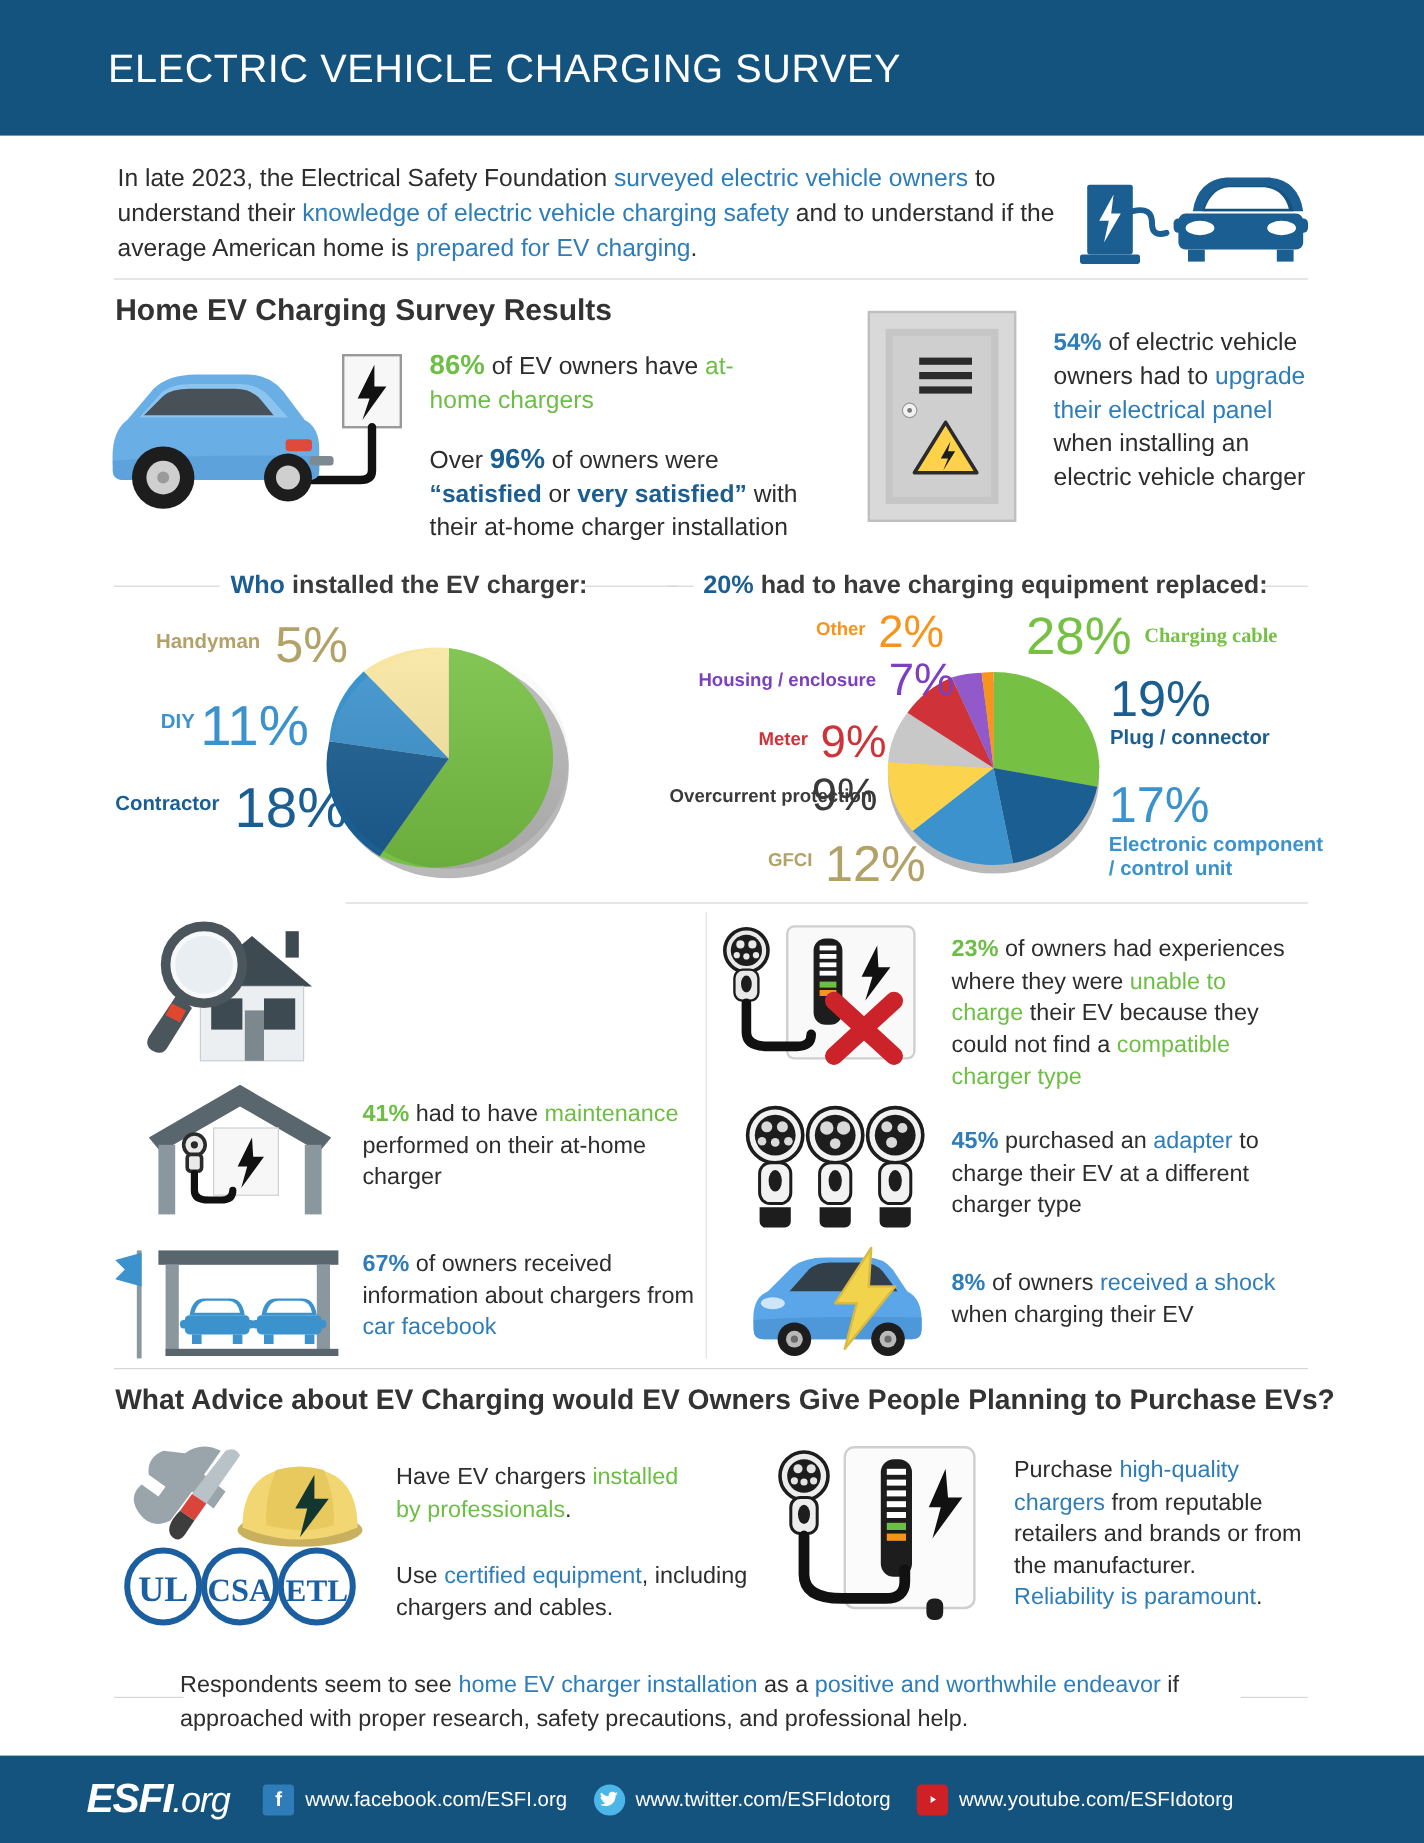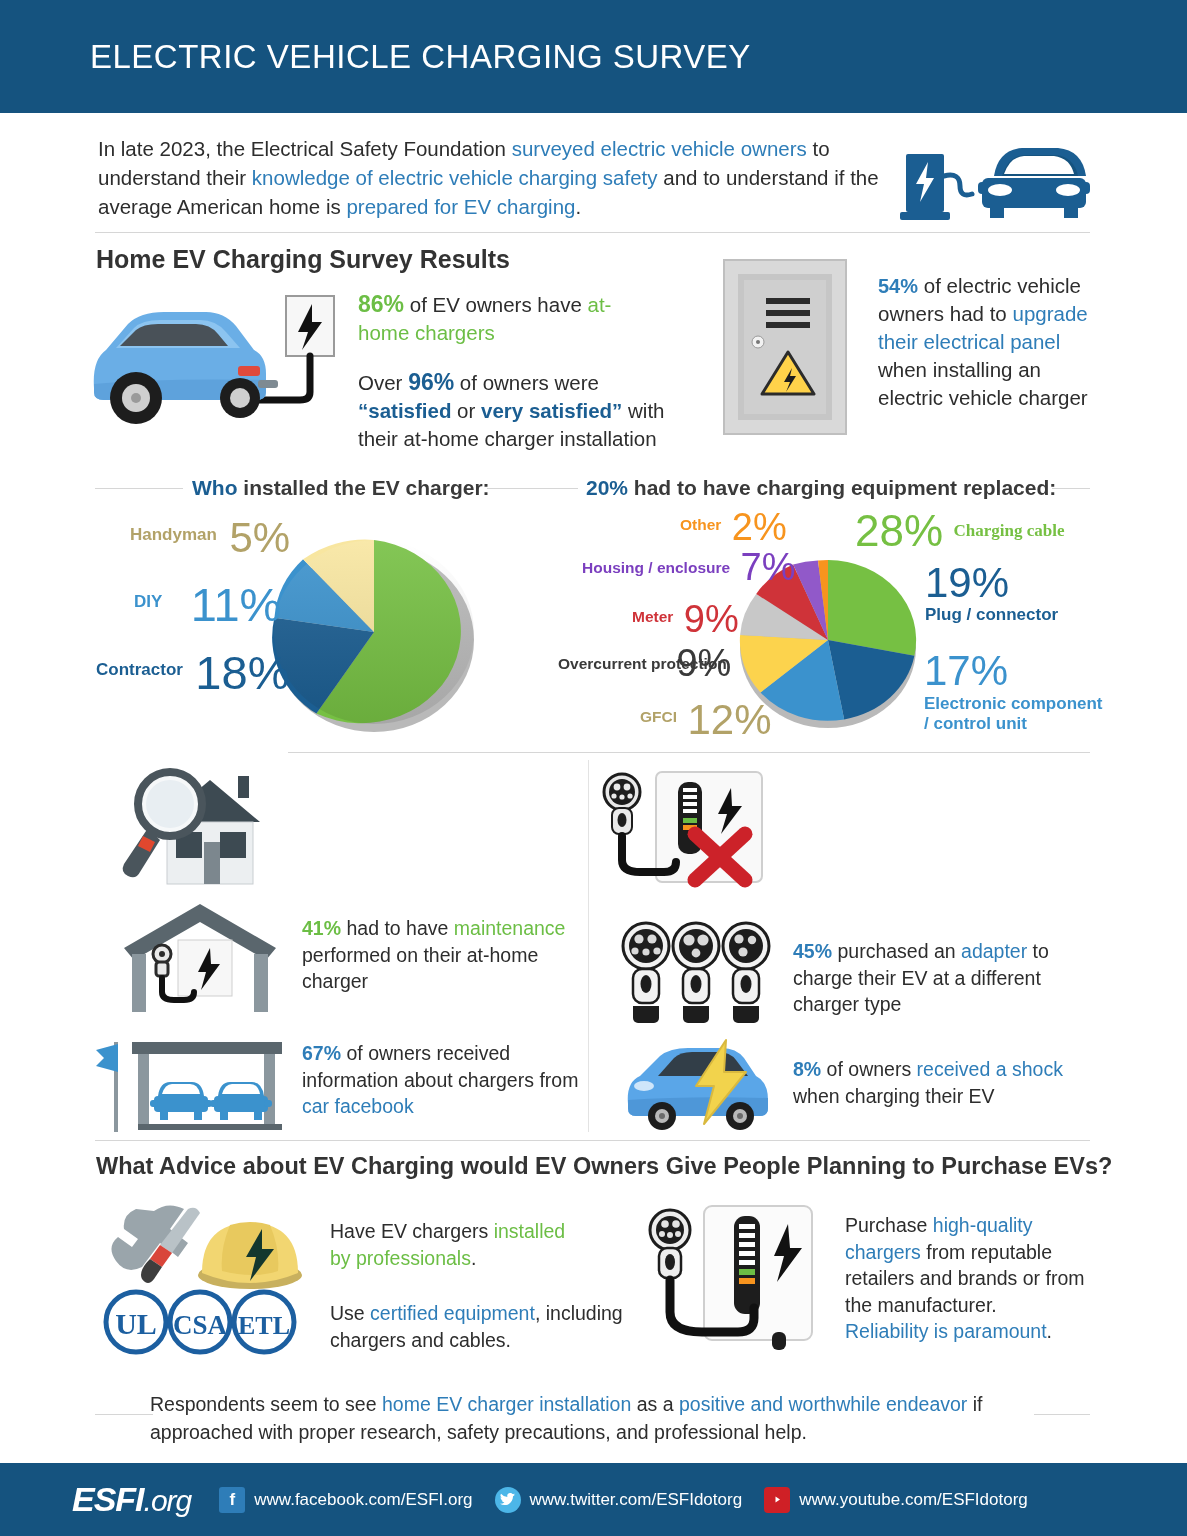--- a/index.html
+++ b/index.html
@@ -216,21 +216,21 @@
     </svg>
   </div>
 
   <div class="plabel" style="left:130px; top:516px;">
     <span class="pname" style="color:#b2a268; position:relative; top:-12px;">Handyman</span>
     <span class="pnum" style="color:#b2a268; margin-left:8px;">5%</span>
   </div>
 
   <div class="plabel" style="left:134px; top:580px;">
     <span class="pname" style="color:#3b92cd; position:relative; top:-14px;">DIY</span>
-    <span class="pnum" style="color:#3b92cd; font-size:47px; margin-left:24px;">11%</span>
+    <span class="pnum" style="color:#3b92cd; font-size:47px; margin-left:0;">11%</span>
   </div>
 
   <div class="plabel" style="left:96px; top:648px;">
     <span class="pname" style="color:#1b5e92; position:relative; top:-14px;">Contractor</span>
     <span class="pnum" style="color:#1b5e92; font-size:47px; margin-left:8px;">18%</span>
   </div>
 
 
   <div style="position:absolute; left:735px; top:552px; width:186px; height:178px;">
     <svg viewBox="0 0 186 178" width="186" height="178">
@@ -384,20 +384,23 @@
           <circle cx="30" cy="28" r="2.6"></circle>
         </g>
       <rect x="12" y="40" width="20" height="26" rx="7" fill="#e9e9e9" stroke="#1d1d1d" stroke-width="2"></rect>
       <ellipse cx="22" cy="52" rx="4.5" ry="7" fill="#1d1d1d"></ellipse>
       <path d="M22 68 L22 92 Q22 104 40 104 L64 104 Q76 104 76 94" stroke="#111" stroke-width="8" fill="none" stroke-linecap="round"></path>
       <g stroke="#cc2229" stroke-width="15" stroke-linecap="round">
         <line x1="95" y1="66" x2="145" y2="112"></line>
           <line x1="145" y1="66" x2="95" y2="112"></line>
       </g>
     </svg>
+  </div>
+  <div class="bullet" style="left:793px; top:778px; width:290px;">
+    <b class="green">23%</b><span> of owners had experiences where they were </span><span class="green">unable to charge</span><span> their EV because they could not find a </span><span class="green">compatible charger type</span>
   </div>
 
   <div style="position:absolute; left:618px; top:920px; width:155px; height:110px;">
     <svg viewBox="0 0 155 110" width="155" height="110">
       <g>
         <circle cx="28" cy="26" r="23" fill="#f2f2f2" stroke="#1d1d1d" stroke-width="3"></circle>
         <circle cx="28" cy="26" r="17" fill="#1d1d1d"></circle>
         <g fill="#d9d9d9">
             <circle cx="21" cy="19" r="4.6"></circle>
             <circle cx="34" cy="19" r="4.6"></circle>

